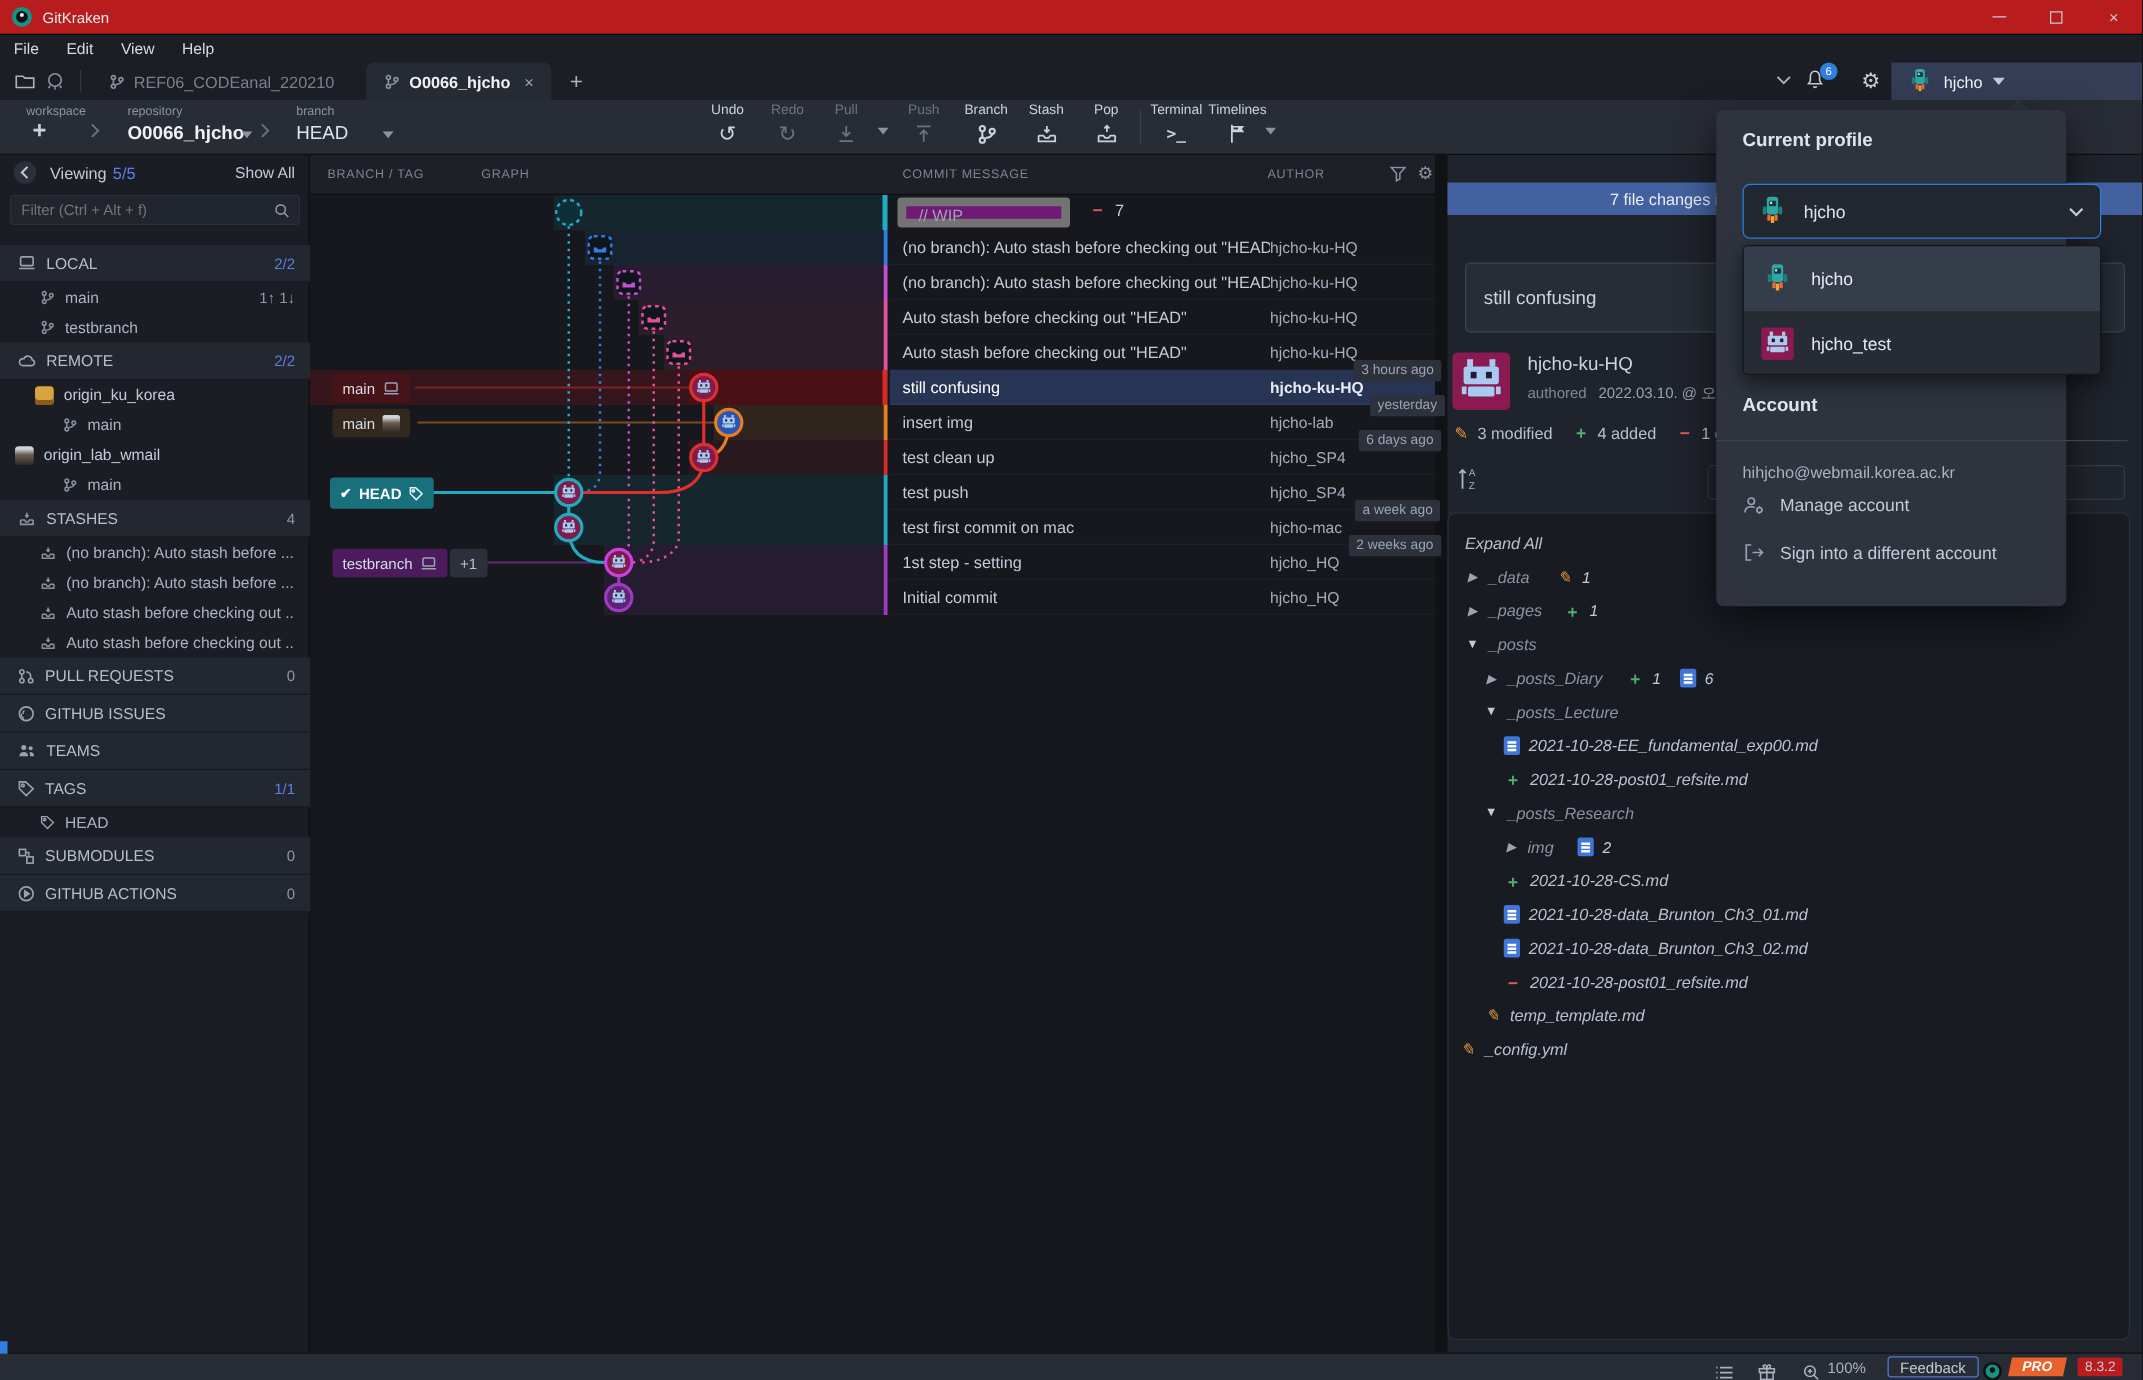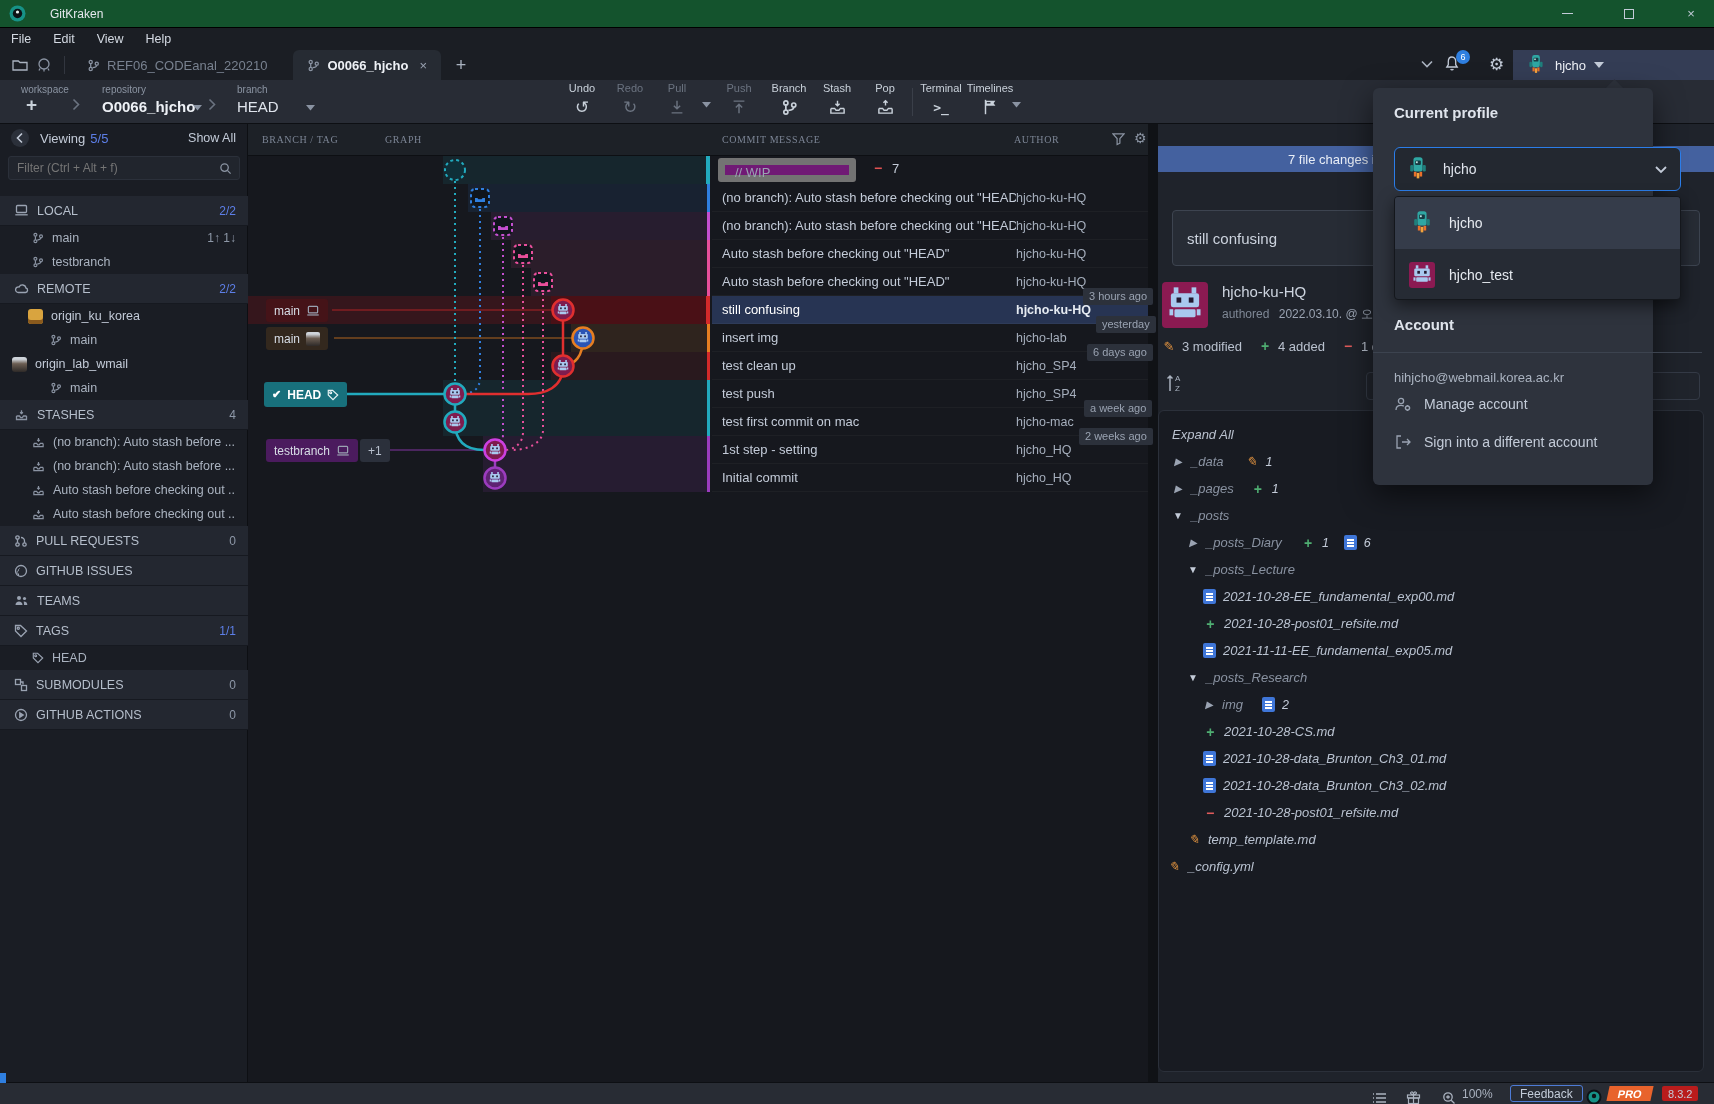--- a/index.html
+++ b/index.html
@@ -1,21 +1,21 @@
 <!DOCTYPE html>
 <html><head>
 <meta charset="utf-8">
 <style>
   html,body{margin:0;padding:0;background:#0b0d10;}
   *{box-sizing:border-box;font-family:"Liberation Sans",sans-serif;}
   #app{position:relative;width:1714px;height:1104px;background:#16181e;overflow:hidden;color:#c3cbd8;}
   .abs{position:absolute;}
   svg{display:block;}
   
-  #titlebar{left:0;top:0;width:1714px;height:28px;background:#14532d;display:flex;align-items:center;border-bottom:1px solid #000;gap:16px;}
+  #titlebar{left:0;top:0;width:1714px;height:28px;background:#b91c1c;display:flex;align-items:center;border-bottom:1px solid #000;}
   #titlebar .ttl{font-size:12px;color:#e6e9ee;margin-left:8px;}
   .wctl{width:46px;height:28px;display:flex;align-items:center;justify-content:center;color:#c3cbd8;font-size:13px;}
   #menubar{left:0;top:28px;width:1714px;height:22px;background:#1b1e24;display:flex;align-items:center;}
   .menu-item{padding:0 11px;font-size:12.5px;color:#d4dae3;}
   #tabbar{left:0;top:50px;width:1714px;height:30px;background:#1b1e24;display:flex;align-items:flex-end;}
   .tab{height:30px;display:flex;align-items:center;gap:7px;padding:0 14px;font-size:13px;color:#78818f;}
   .tab.active{background:#262b33;border-radius:6px 6px 0 0;color:#eef1f6;font-weight:bold;}
   .tbicon{width:24px;height:30px;display:flex;align-items:center;justify-content:center;}
   .vsep{width:1px;height:18px;background:#32363f;margin:0 8px;align-self:center;}
   
@@ -37,21 +37,21 @@
   .sec{height:30px;background:#232730;padding-left:14px;font-size:12.5px;color:#b6bfcc;border-bottom:1px solid #161920;}
   .sit{height:24px;padding-left:32px;font-size:12.5px;color:#aab3c0;}
   .sit.deep{padding-left:50px;}
   .slabel{flex:1;white-space:nowrap;overflow:hidden;}
   .scount{font-size:12px;color:#8e98a8;}
   .scount.blue{color:#5d7fe8;}
   .avasq{width:15px;height:15px;border-radius:3px;flex:none;}
   
   #graphbg{left:248px;top:124px;width:900px;height:958px;background:#16181e;}
   #gheader{left:248px;top:124px;width:900px;height:32px;background:#1d2127;border-bottom:1px solid #0d0f13;z-index:3;}
-  .ghlab{position:absolute;top:10px;font-size:10px;letter-spacing:.6px;color:#7b8494;font-family:Liberation Serif, serif;}
+  .ghlab{position:absolute;top:10px;font-size:10px;letter-spacing:.6px;color:#7b8494;font-family:Liberation Sans, sans-serif;}
   .crow{position:absolute;left:712px;width:436px;height:28px;display:flex;align-items:center;border-bottom:1px solid rgba(255,255,255,.035);}
   .crow .cmsg{flex:1;padding-left:10px;font-size:13px;color:#c3cbd8;white-space:nowrap;overflow:hidden;}
   .crow .cauth{width:132px;font-size:12.5px;color:#a5aebc;}
   .crow.sel{background:#273453;}
   .crow.sel .cmsg{color:#fff;}
   .datechip{position:absolute;height:17px;background:#2c313b;border-radius:2px;font-size:11px;color:#9aa3b2;line-height:17px;padding:0 6px;z-index:4;}
   .pill{position:absolute;height:23px;border-radius:3px;display:flex;align-items:center;gap:6px;padding:0 8px;font-size:12px;z-index:4;color:#d7dde6;}
   
   #rpanel{left:1158px;top:124px;width:556px;height:958px;background:#1f232b;}
   #banner{left:1158px;top:146px;width:556px;height:26px;background:#44619f;display:flex;align-items:center;}
@@ -712,24 +712,20 @@
         <span class="fdir">_posts_Lecture</span>
       </div>
     <div class="frow d3">
         <span class="fic"></span>
         <span class="ffile">2021-10-28-EE_fundamental_exp00.md</span>
       </div>
     <div class="frow d3">
         <span class="plus">+</span>
         <span class="ffile">2021-10-28-post01_refsite.md</span>
       </div>
-    <div class="frow d3">
-        <span class="fic"></span>
-        <span class="ffile">2021-11-11-EE_fundamental_exp05.md</span>
-      </div>
     <div class="frow d2">
         <span class="arr" style="color:#c3cbd8">▼</span>
         <span class="fdir">_posts_Research</span>
       </div>
     <div class="frow d3">
         <span class="arr">▶</span>
         <span class="fdir">img</span>
         <span class="fic" style="margin-left:12px"></span>
         <span class="bnum">2</span>
       </div>

